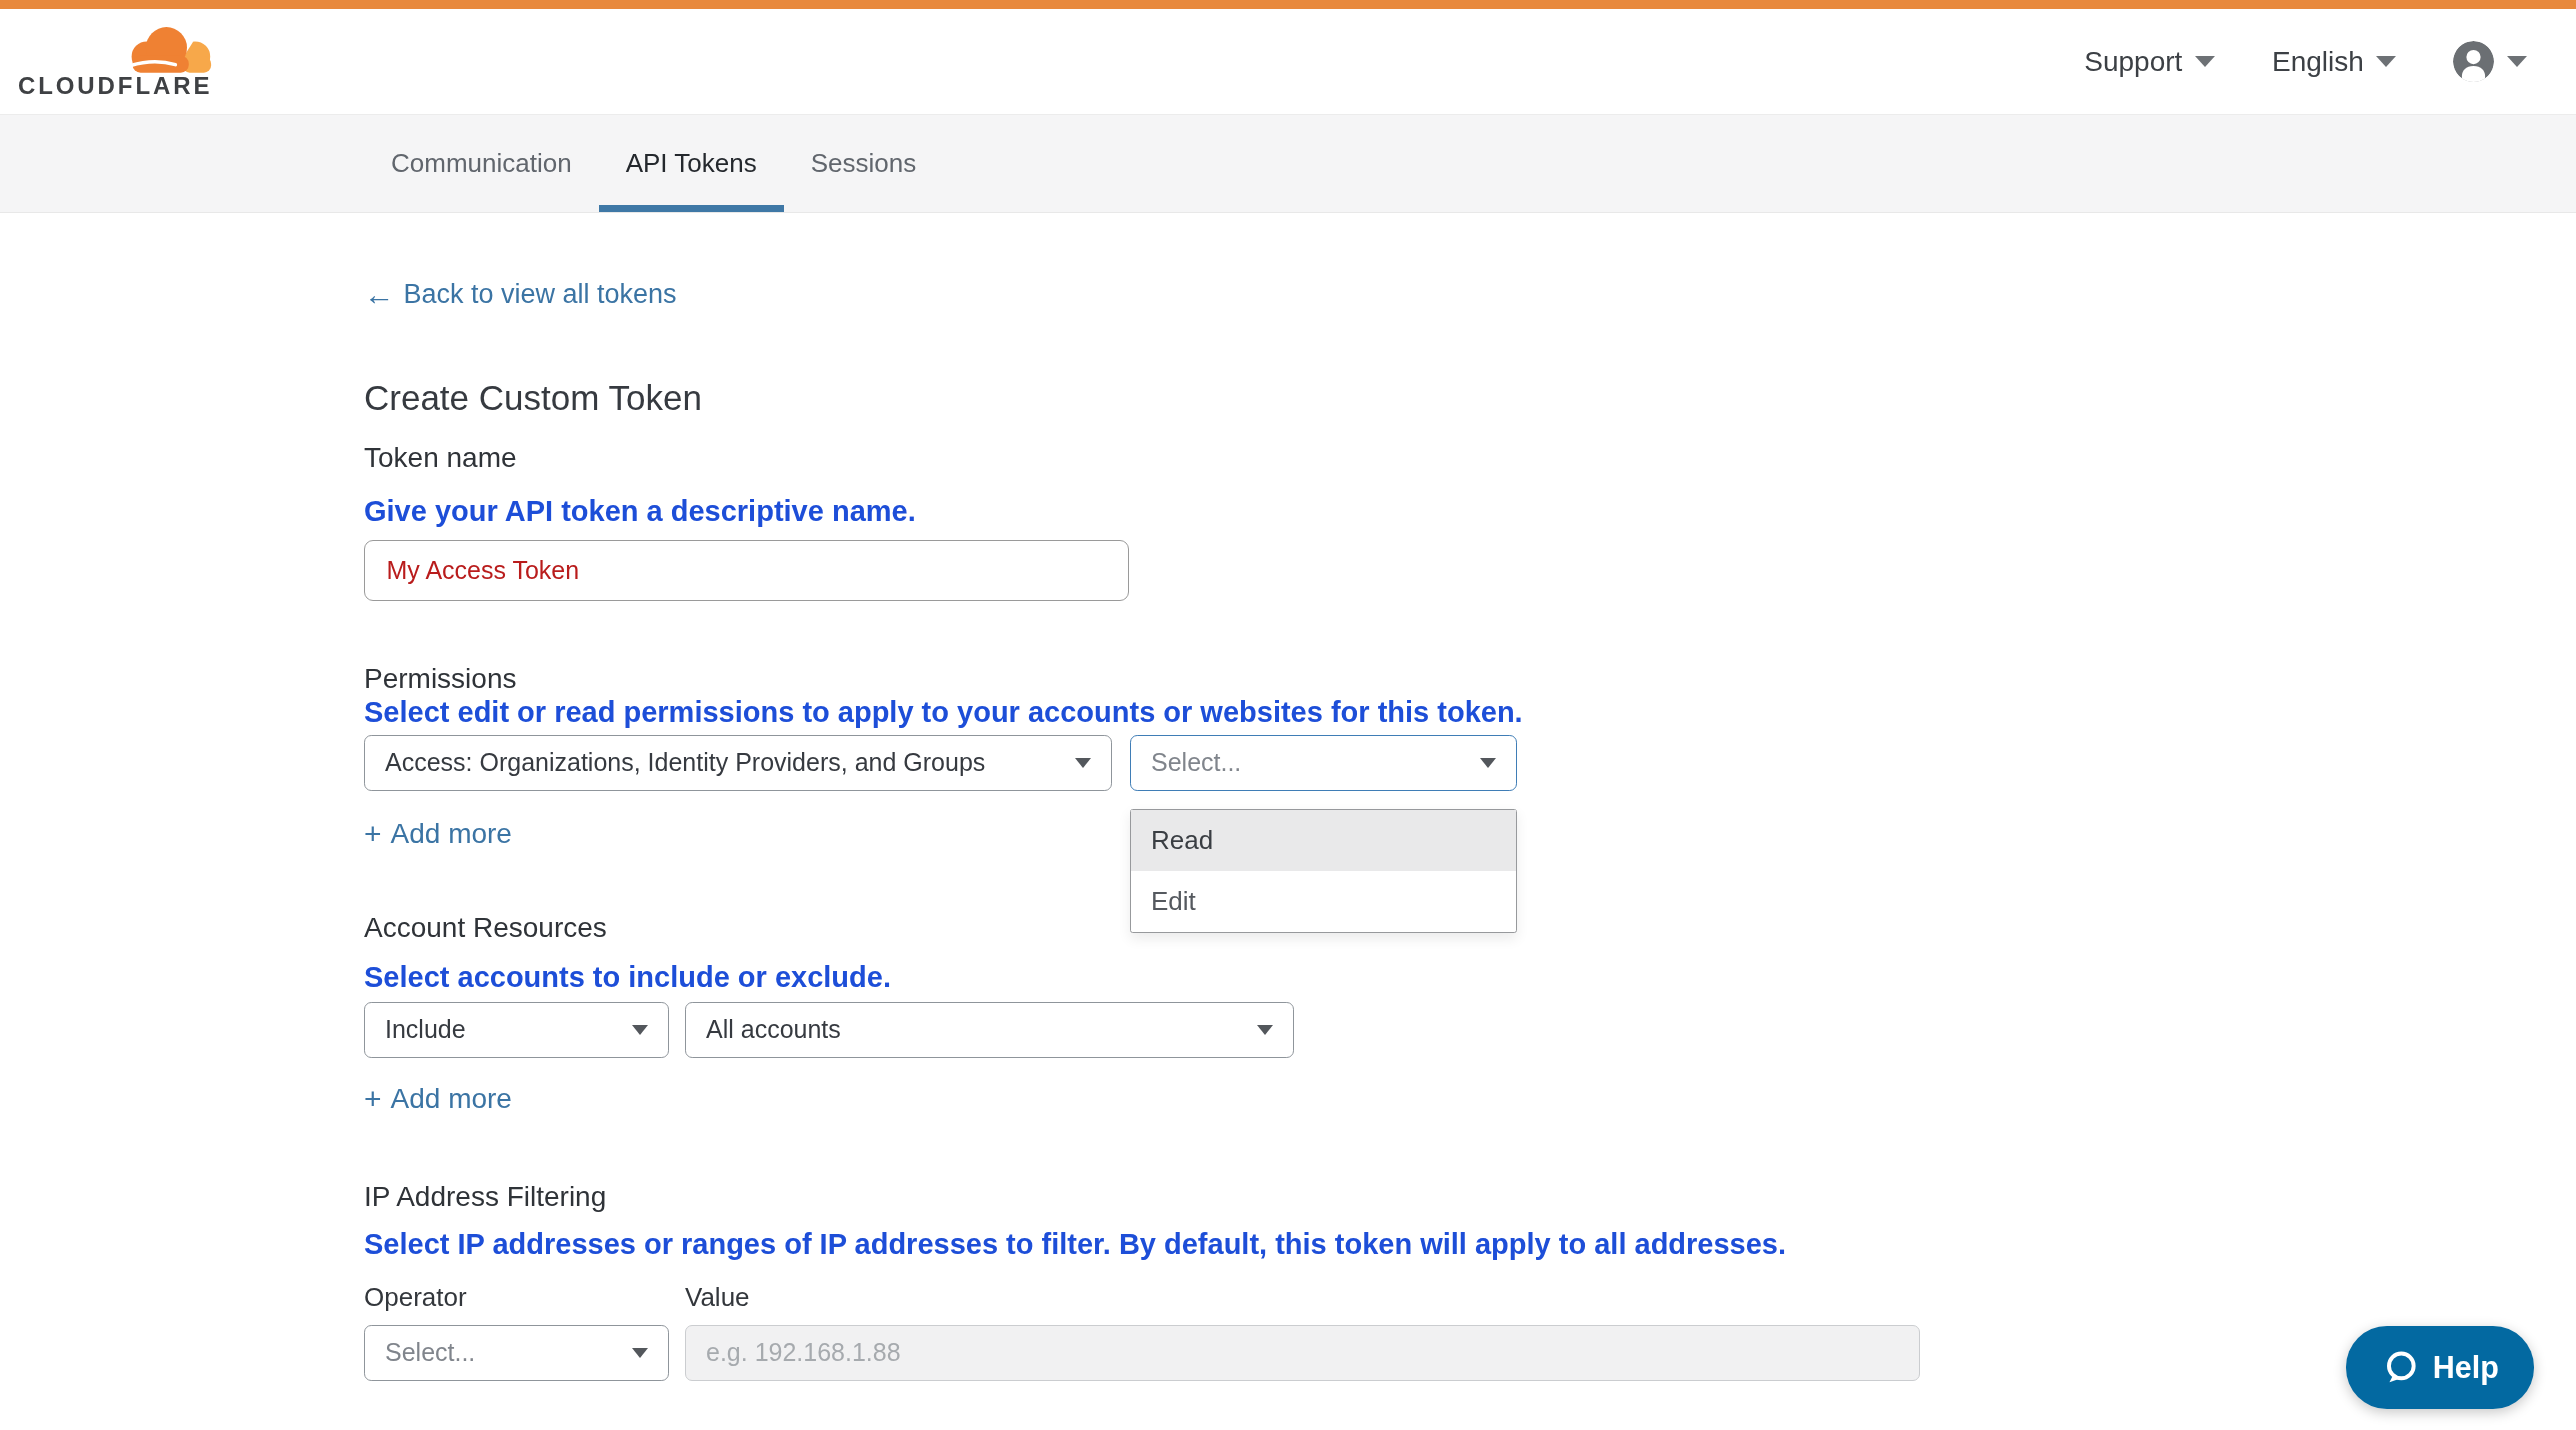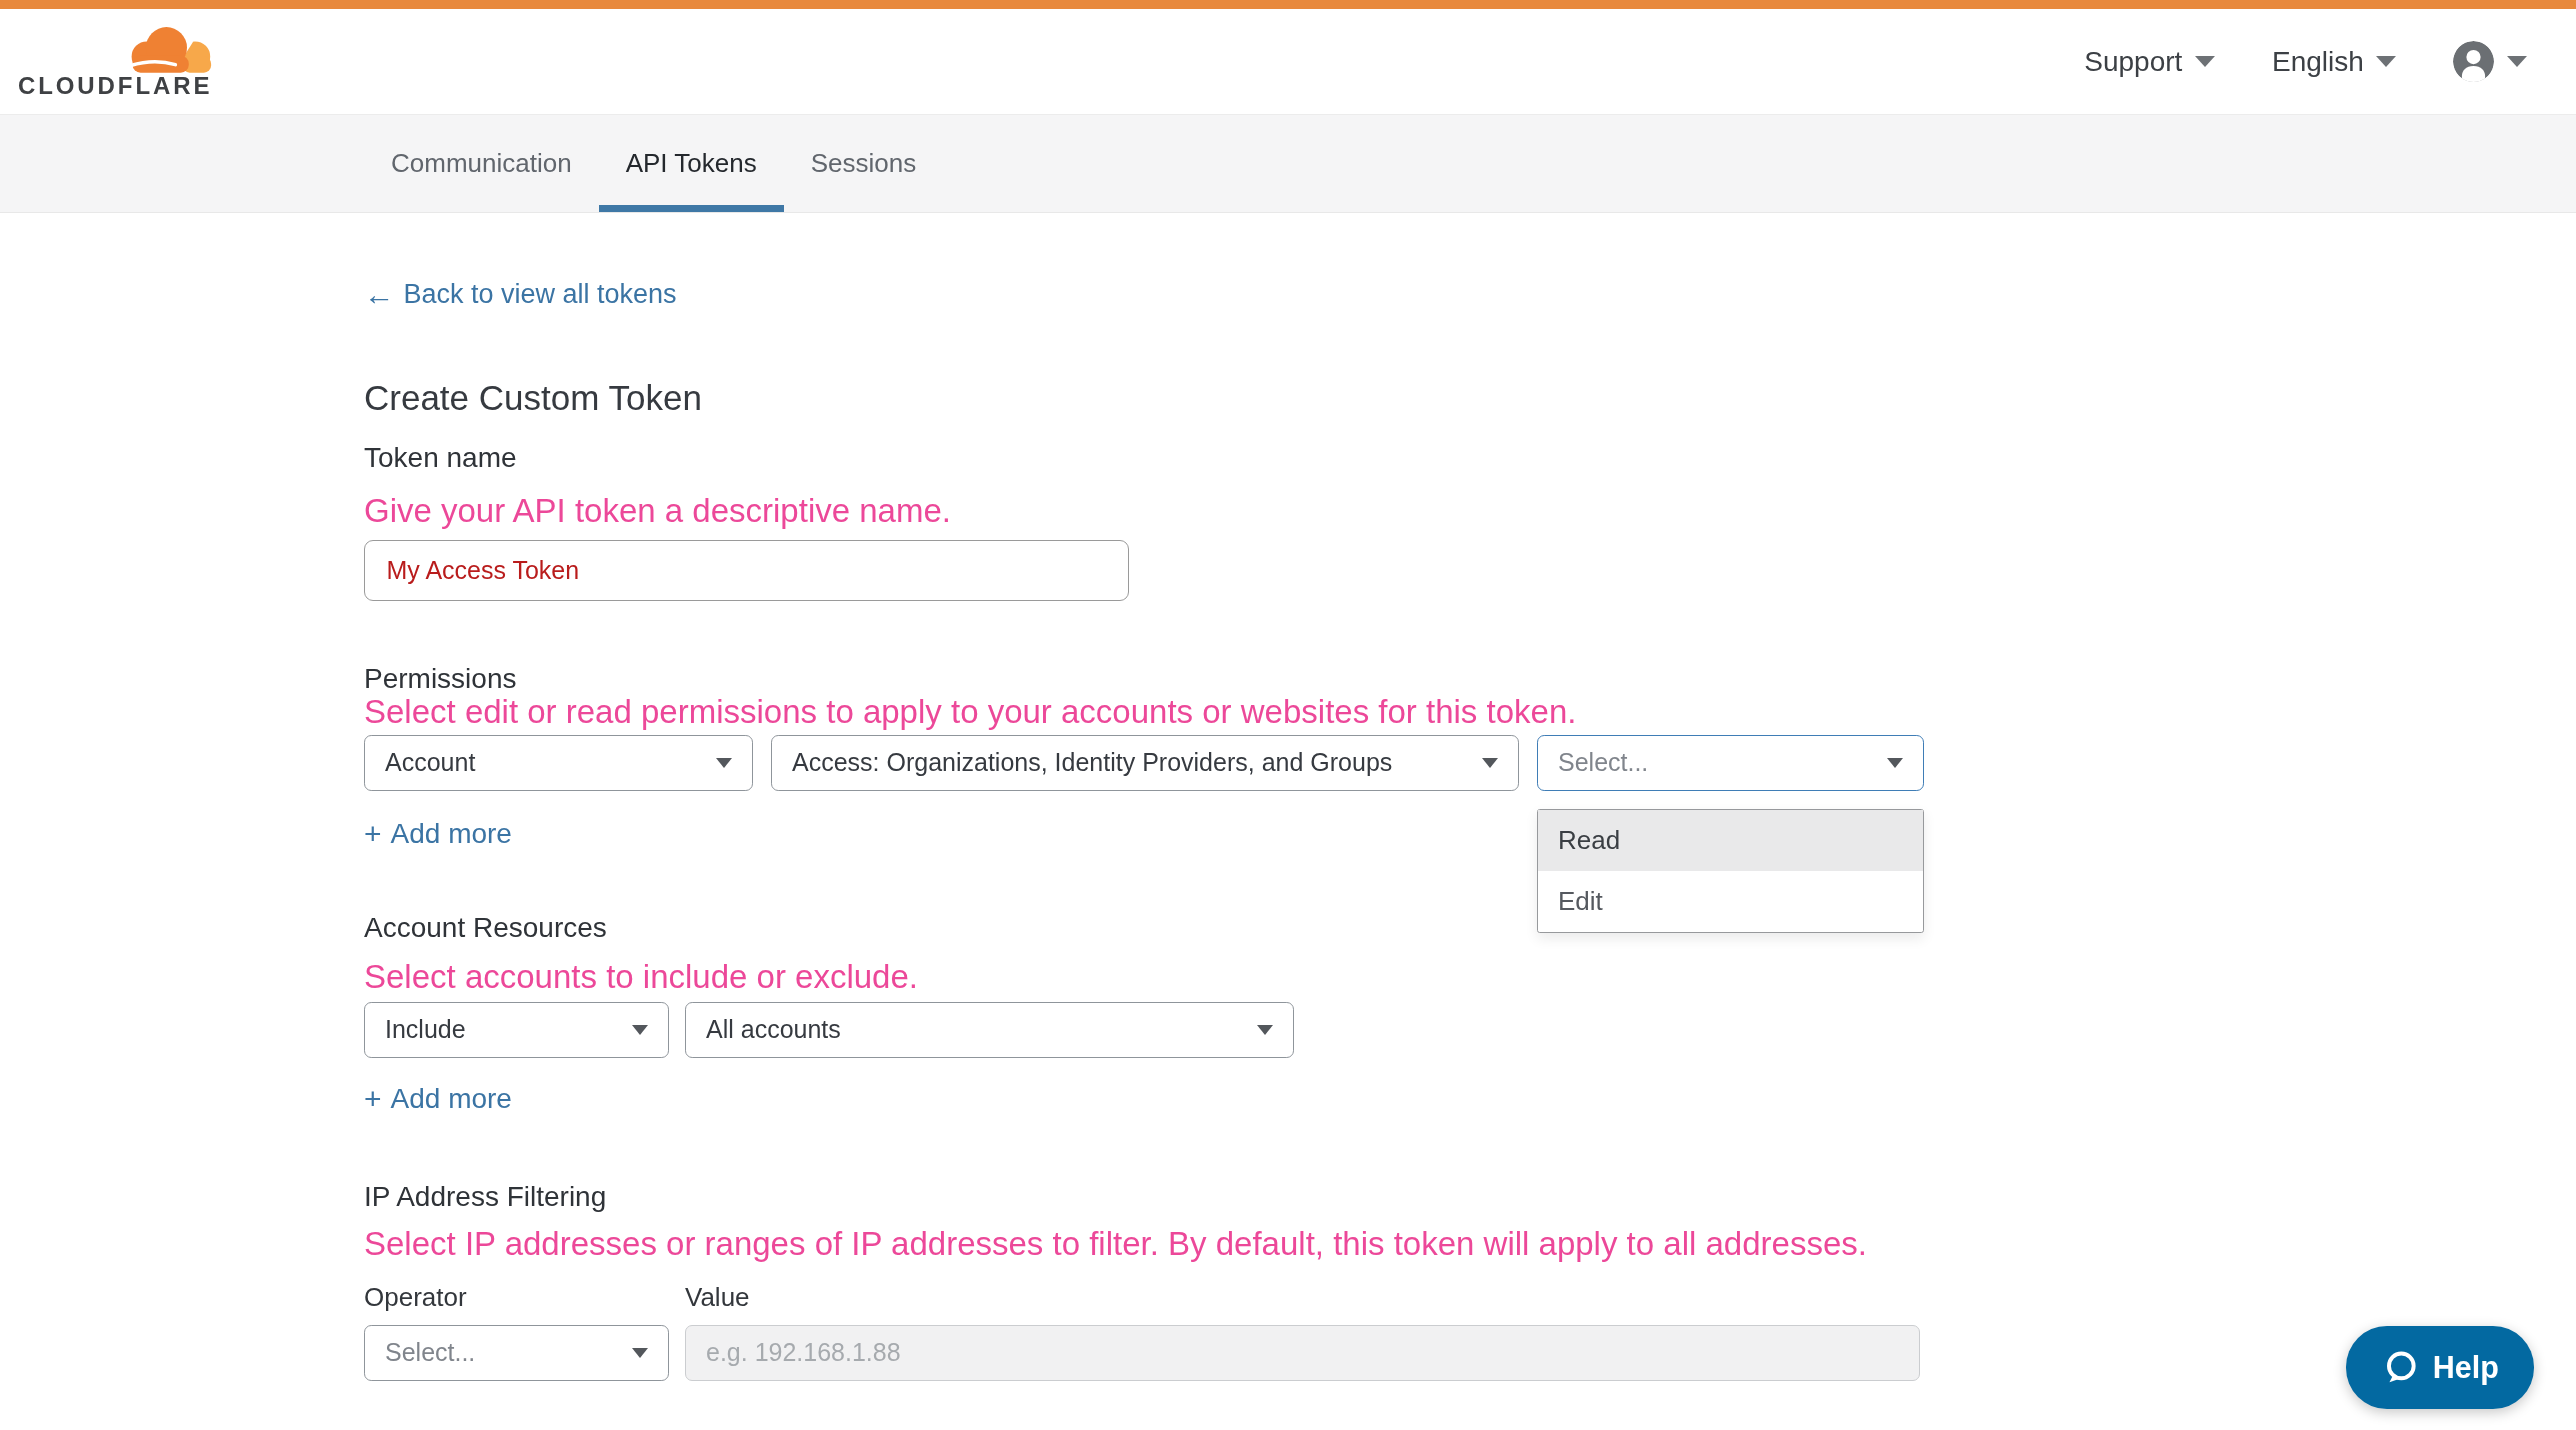--- a/index.html
+++ b/index.html
@@ -36,21 +36,21 @@
   .content { margin-left:364px; width:1580px; }
 
   .back-link { display:inline-flex; align-items:center; gap:9px; margin-top:63px;
                color:#3b74a4; font-size:27px; line-height:36px; text-decoration:none;
                cursor:pointer; }
   .back-arrow { font-size:30.5px; line-height:36px; }
 
   h1.page-title { margin-top:65px; font-size:35px; font-weight:400; color:#363a40;
                   line-height:41px; }
   h2.section-heading { font-size:28px; font-weight:400; color:#2f3338; line-height:34px; }
-  p.section-desc { font-size:33px; color:#ec4899; line-height:32px; }
+  p.section-desc { font-size:29px; color:#1d4ed8; line-height:32px;font-weight:bold; }
 
   .sec-token h2 { margin-top:23px; }
   .sec-token p  { margin-top:20px; }
   .text-input { margin-top:12.6px; width:765px; height:61px; border:1.8px solid #9a9a9a;
                 border-radius:9px; padding:0 21.5px; font-family:inherit; font-size:25px;
                 color:#b91c1c; background:#fff; outline:none; display:block; }
 
   .sec-permissions h2 { margin-top:61px; }
   .sec-permissions p  { }
   .select-row { display:flex; gap:18px; margin-top:7.2px; }
@@ -168,24 +168,20 @@
   <section class="sec-token">
     <h2 class="section-heading">Token name</h2>
     <p class="section-desc">Give your API token a descriptive name.</p>
     <input class="text-input" type="text" value="My Access Token" style="">
   </section>
 
   <section class="sec-permissions">
     <h2 class="section-heading">Permissions</h2>
     <p class="section-desc">Select edit or read permissions to apply to your accounts or websites for this token.</p>
     <div class="select-row">
-      <div class="select w-scope">
-        <span>Account</span>
-        <i class="caret"></i>
-      </div>
       <div class="select w-resource">
         <span>Access: Organizations, Identity Providers, and Groups</span>
         <i class="caret"></i>
       </div>
       <div class="level-wrap">
         <div class="select placeholder focused">
           <span>Select...</span>
           <i class="caret"></i>
         </div>
         <div class="dropdown-menu">

